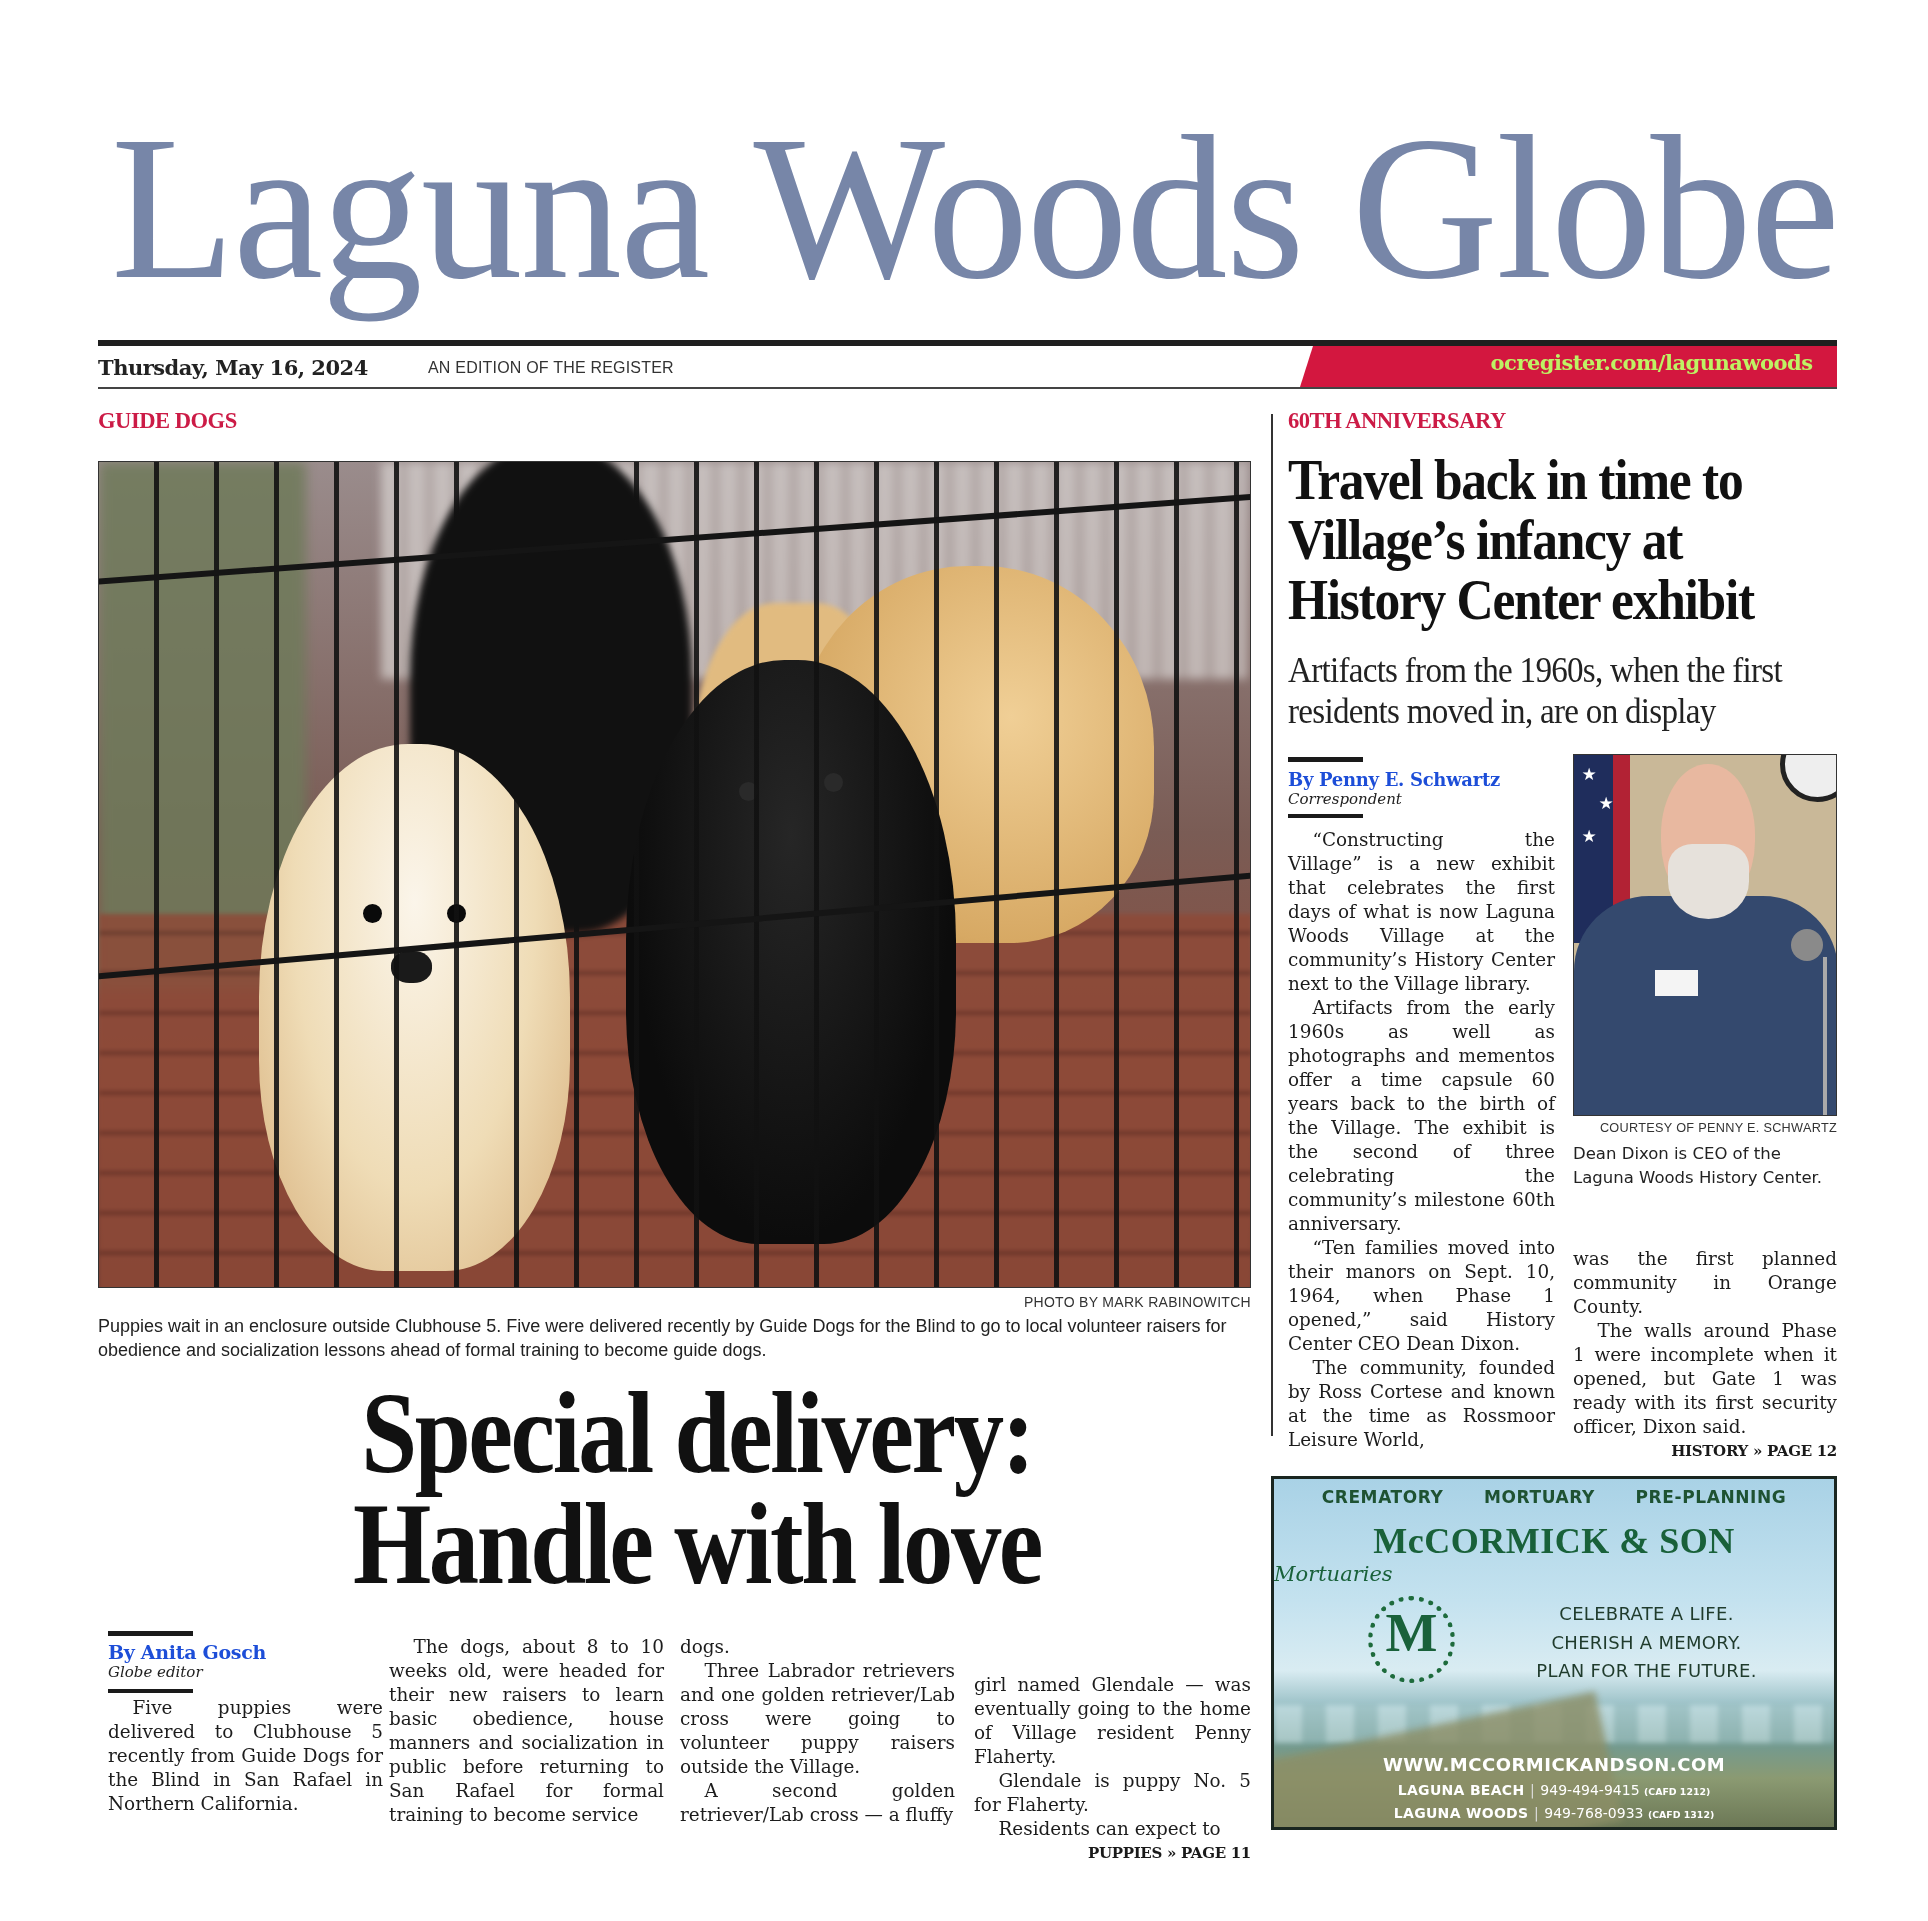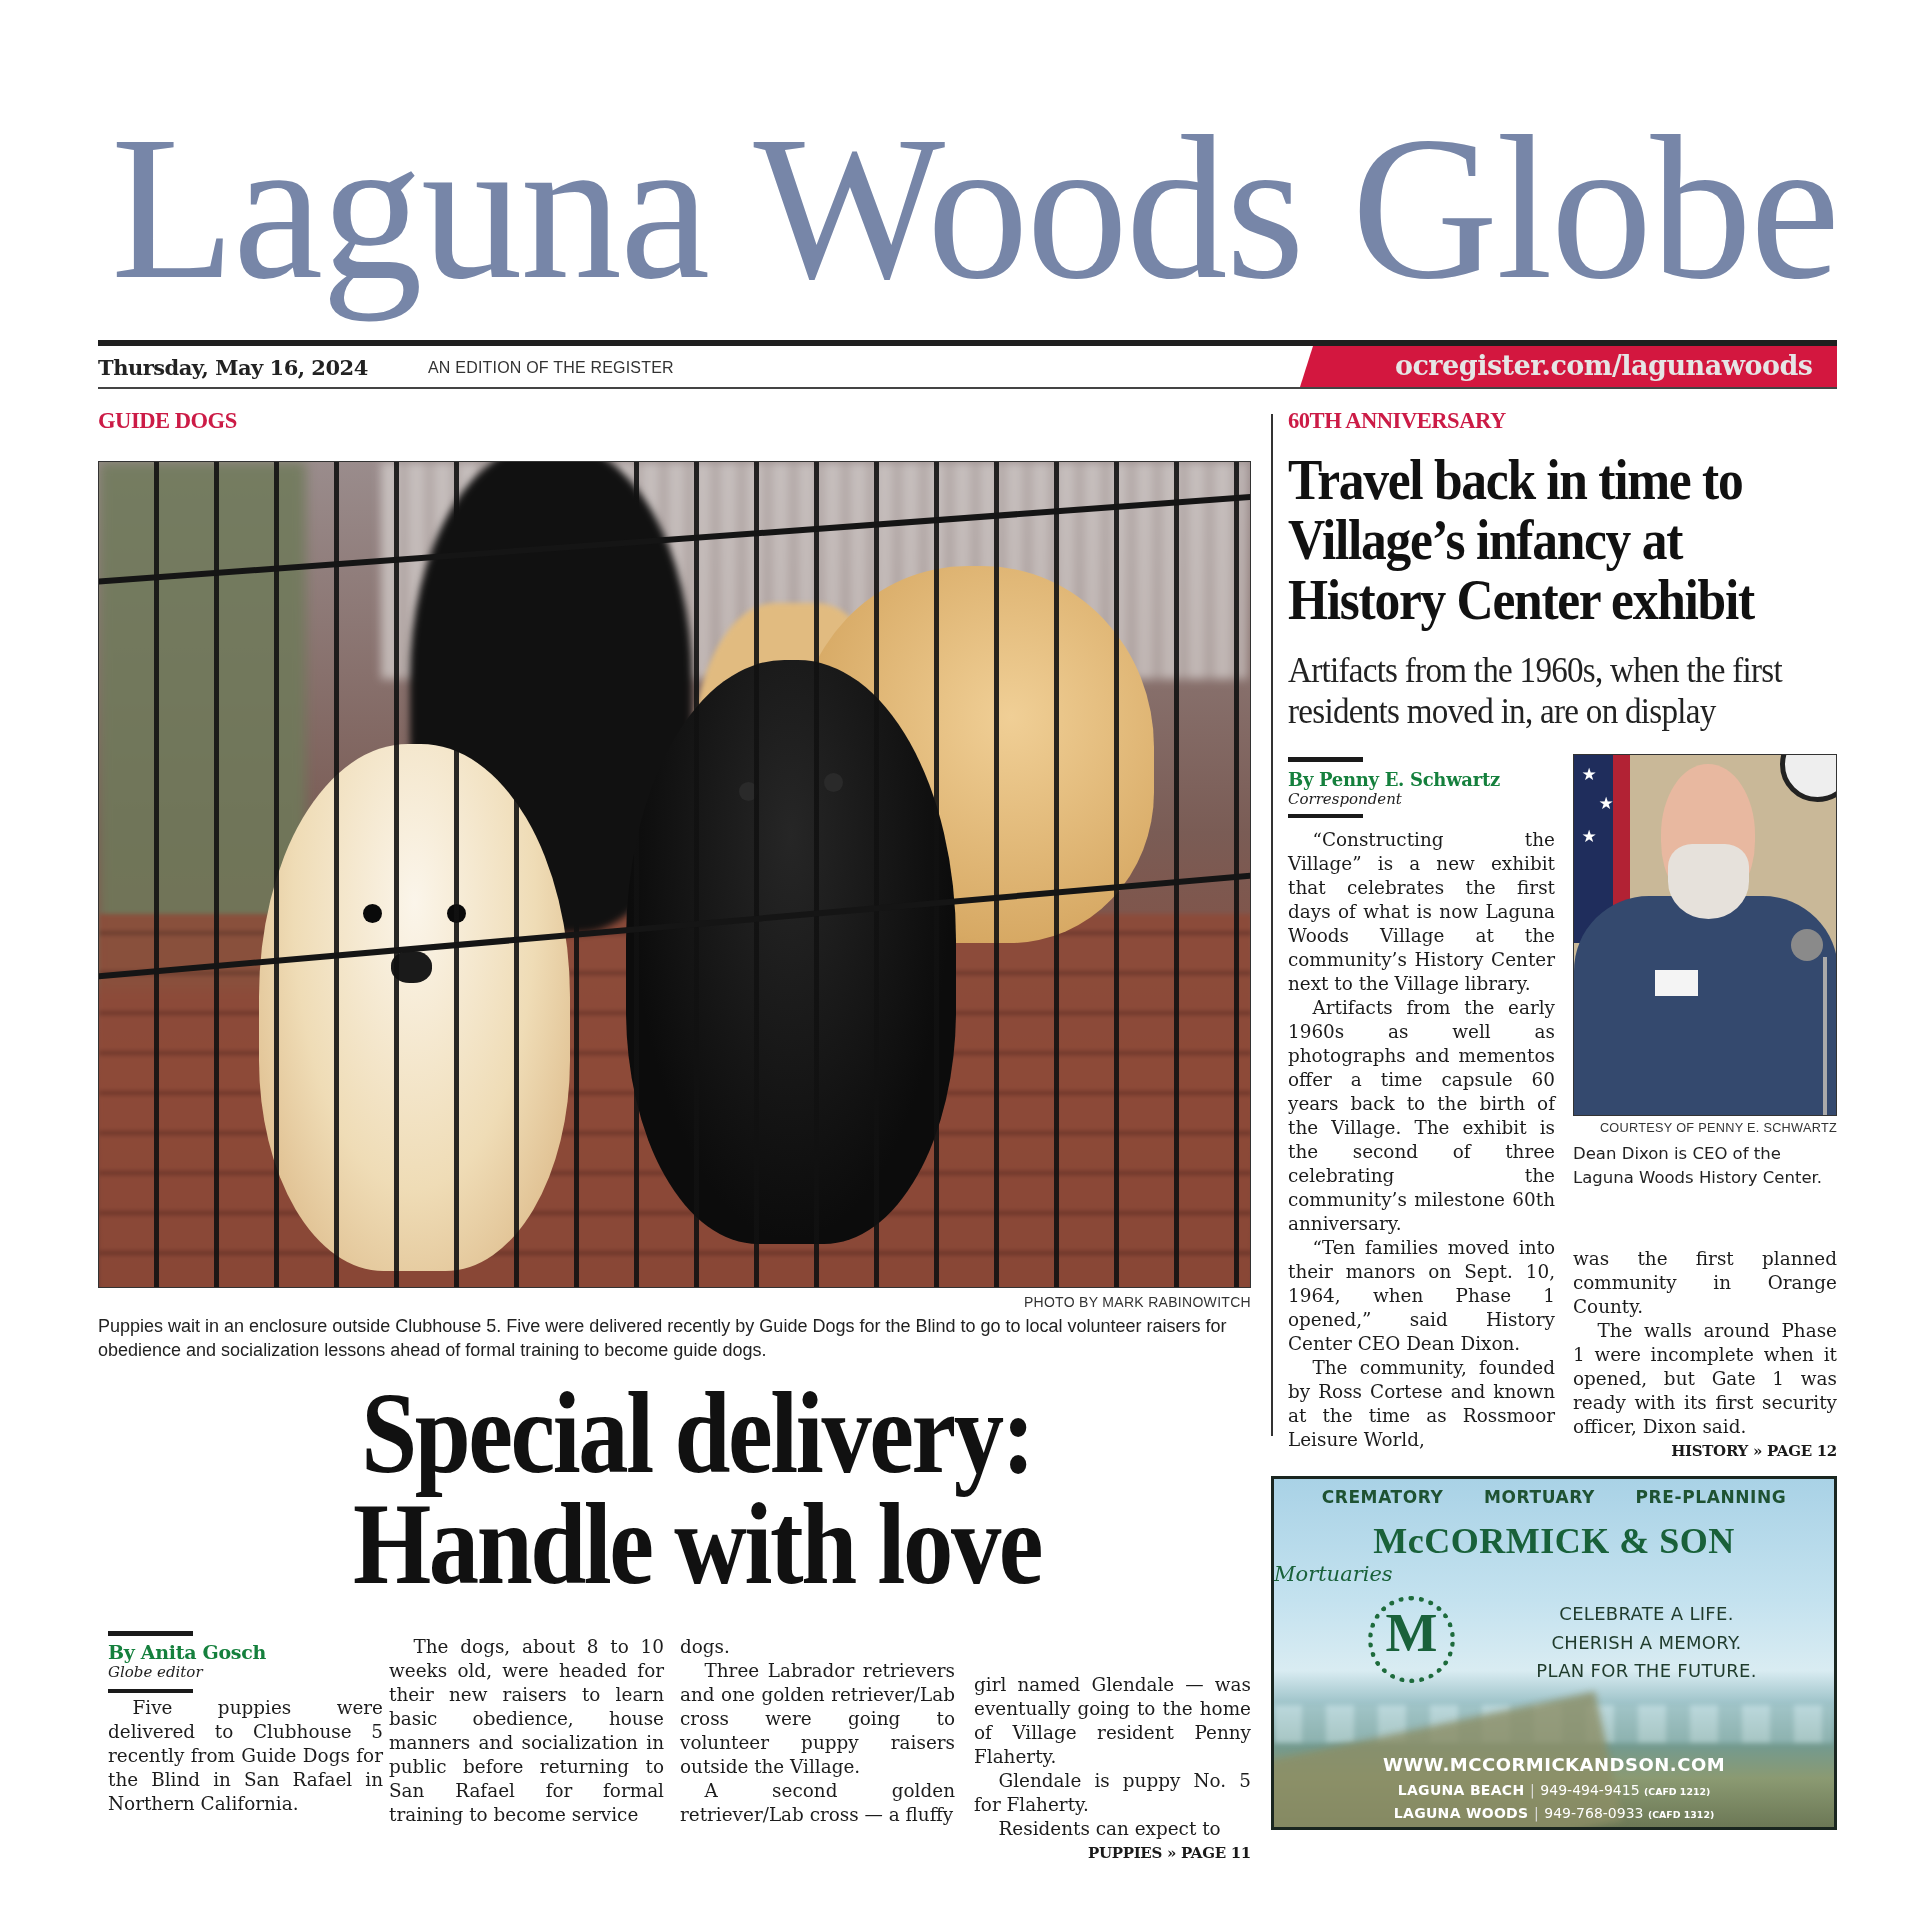--- a/index.html
+++ b/index.html
@@ -16,21 +16,21 @@
       transform: scaleX(0.99); transform-origin: left top; white-space: nowrap;
     }
     .topbar { left: 98px; top: 340px; width: 1739px; height: 5.6px; background: #1f1f1f; }
     .datebar { left: 98px; top: 346px; width: 1739px; height: 43px; }
     .date-text { left: 0; top: 9.4px; font-family: "DejaVu Serif", serif; font-weight: bold; font-size: 21px; color: #222; letter-spacing: -0.5px; }
     .edition-text { left: 330px; top: 13px; font-family: "Liberation Sans", sans-serif; font-size: 16px; color: #333; letter-spacing: 0.2px; }
     .url-box {
       right: 0; top: 0; width: 537px; height: 41px; background: #d3173f;
       clip-path: polygon(13px 0, 100% 0, 100% 100%, 0 100%);
     }
-    .url-text { right: 24.5px; top: 3.8px; font-family: "DejaVu Serif", serif; font-weight: bold; font-size: 27px; color: #e5e5e5; letter-spacing: -0.5px; white-space: nowrap; }
+    .url-text { right: 24.5px; top: 3.8px; font-family: "DejaVu Serif", serif; font-weight: bold; font-size: 21px; color: #bef264; letter-spacing: -0.5px; white-space: nowrap; }
     .datebar-bottom { left: 98px; top: 387px; width: 1739px; height: 1.9px; background: #444; }
 
     .kicker { font-family: Liberation Serif, serif; font-weight: bold; font-size: 22.6px; color: #cc1b46; letter-spacing: -0.5px; }
 
     .vrule { left: 1271px; top: 414px; width: 1.9px; height: 1022px; background: #333; }
 
     
     .photo-main {
       left: 98px; top: 461px; width: 1153px; height: 827px; border: 0.9px solid #333; overflow: hidden;
       background: linear-gradient(180deg, #9a8c8c 0%, #7a5c55 45%, #8a4a3a 75%, #6e3a30 100%);
@@ -50,21 +50,21 @@
       background: repeating-linear-gradient(90deg, transparent 0 55px, #111 55px 60px); opacity: 0.9; }
     .grid-h1 { left: -19px; top: 118px; width: 1224px; height: 5.6px; background: #151515; transform: rotate(-4.2deg); transform-origin: left; }
     .grid-h2 { left: -19px; top: 513px; width: 1224px; height: 5.6px; background: #151515; transform: rotate(-5deg); transform-origin: left; }
 
     .credit-main { left: 98px; top: 1294px; width: 1153px; text-align: right; font-family: "Liberation Sans", sans-serif; font-size: 14px; color: #333; letter-spacing: 0.3px; }
     .caption-main { left: 98px; top: 1315px; width: 1168px; font-family: "Liberation Sans", sans-serif; font-size: 18px; line-height: 23.5px; color: #222; }
 
     .headline-main { left: 245px; top: 1377px; width: 904px; text-align: center; font-family: "Liberation Serif", serif; font-weight: bold; font-size: 117px; line-height: 111px; color: #111; letter-spacing: -2.8px; transform: scaleX(0.86); transform-origin: center top; }
 
     .byline-rule { height: 4.7px; width: 85px; background: #1a1a1a; }
-    .byline-name { font-family: "DejaVu Serif", serif; font-weight: bold; font-size: 19px; color: #15803d; letter-spacing: -0.3px; }
+    .byline-name { font-family: "DejaVu Serif", serif; font-weight: bold; font-size: 19px; color: #1d4ed8; letter-spacing: -0.3px; }
     .byline-title { font-family: "DejaVu Serif", serif; font-style: italic; font-size: 15px; color: #222; }
 
     .col { font-family: "DejaVu Serif", serif; font-size: 18.4px; line-height: 24px; color: #1c1c1c; text-align: justify; }
     .col p { text-indent: 24.5px; }
     .col p.noindent { text-indent: 0; }
     .jump { font-family: "DejaVu Serif", serif; font-weight: bold; font-size: 15px; color: #1a1a1a; text-align: right; letter-spacing: -0.3px; }
 
     
     .headline-right { left: 1288px; top: 450px; width: 565px; font-family: "Liberation Serif", serif; font-weight: bold; font-size: 56px; line-height: 60px; color: #111; letter-spacing: -1.4px; transform: scaleX(0.92); transform-origin: left top; }
     .dek-right { left: 1288px; top: 650px; width: 565px; font-family: "Liberation Serif", serif; font-size: 36px; line-height: 41px; color: #222; letter-spacing: -0.8px; transform: scaleX(0.92); transform-origin: left top; }

